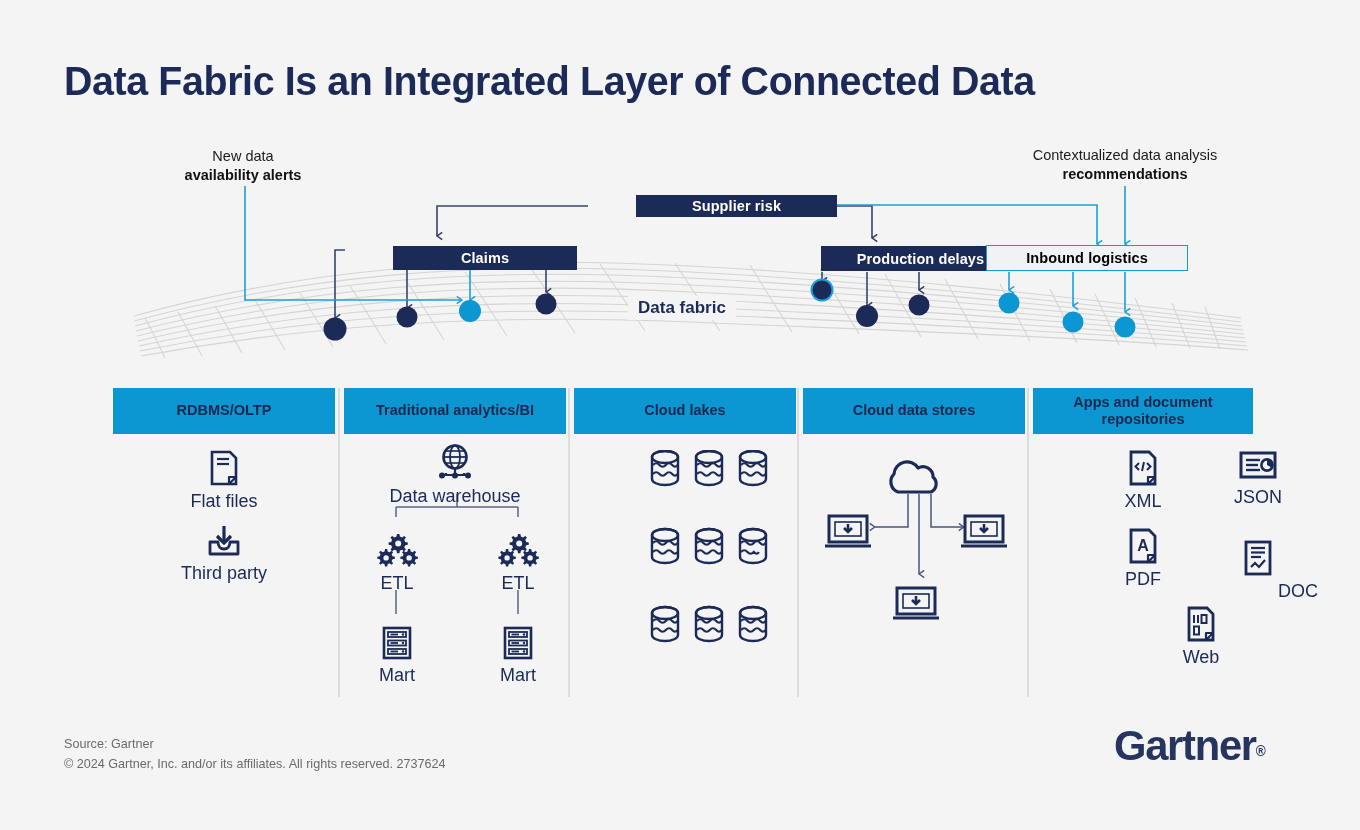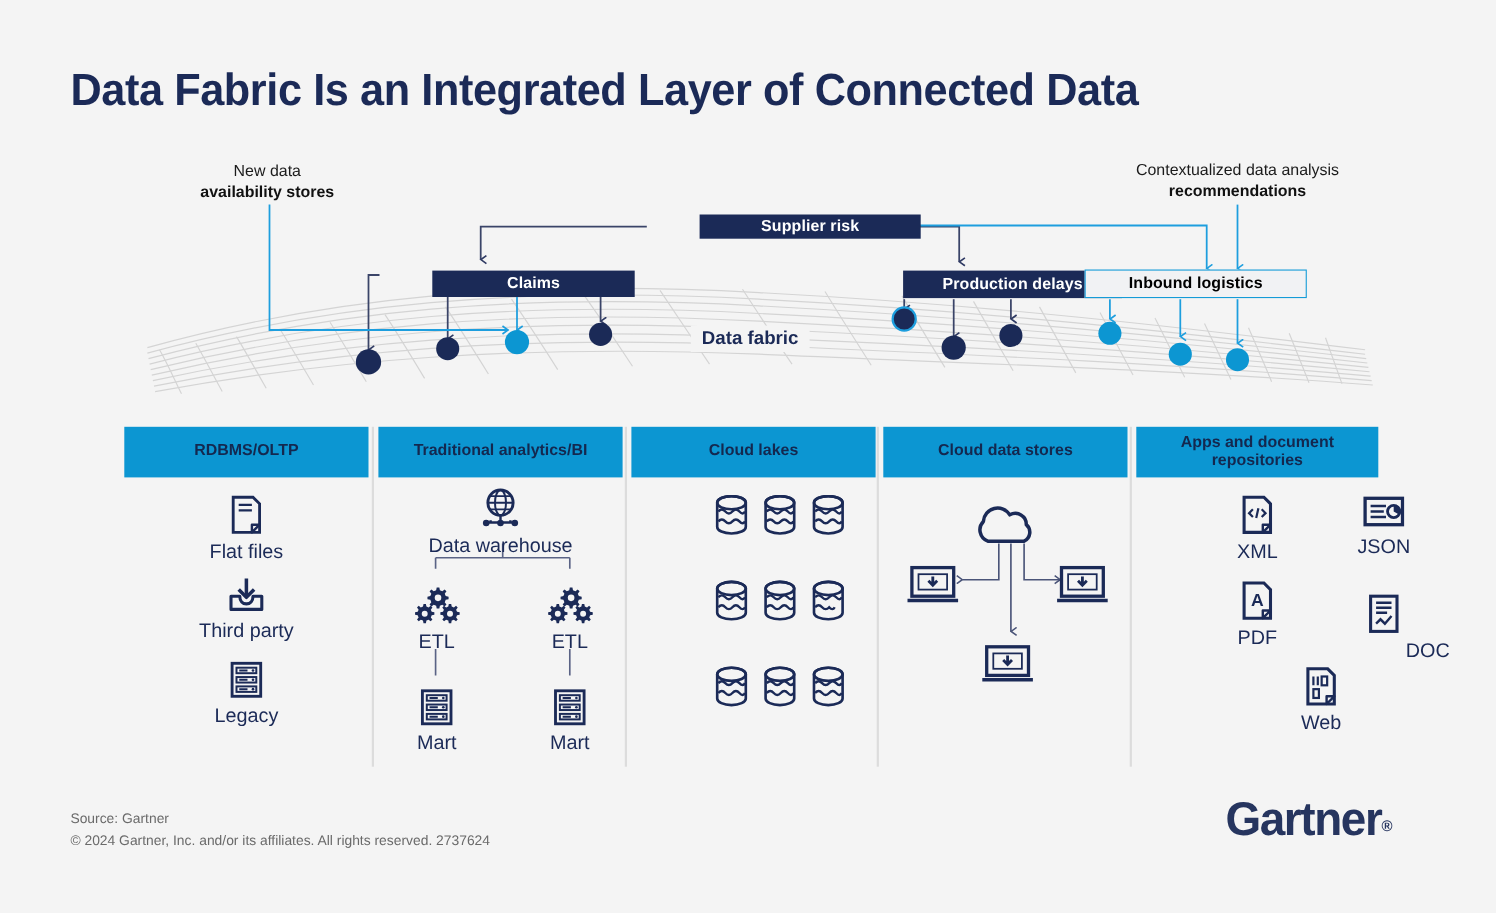--- a/index.html
+++ b/index.html
@@ -77,21 +77,21 @@
 </style>
 </head>
 <body>
 
 <div class="stage">
 
   <div class="title">Data Fabric Is an Integrated Layer of Connected Data</div>
 
   <div class="ann" style="left:143px;top:147px;width:200px;">
     <span class="l1">New data</span>
-    <span class="l2">availability stores</span>
+    <span class="l2">availability alerts</span>
   </div>
 
   <div class="ann" style="left:1000px;top:146px;width:250px;">
     <span class="l1">Contextualized data analysis</span>
     <span class="l2">recommendations</span>
   </div>
 
   <svg width="1360" height="830" style="position:absolute;left:0;top:0;">
     <defs>
       <clipPath id="meshclip">
@@ -226,35 +226,20 @@
 
       <div class="iconcell" style="left:0;top:136px;width:222px;">
         <svg width="38" height="34" viewBox="0 0 38 34">
           <path d="M19,2 V17" stroke="#1b2a57" stroke-width="3.2"></path>
           <path d="M12,12 L19,19 L26,12" fill="none" stroke="#1b2a57" stroke-width="3.2" stroke-linejoin="round"></path>
           <path d="M5,18 H13 C13,22.5 15.6,25 19,25 C22.4,25 25,22.5 25,18 H33 V30 H5 Z" fill="none" stroke="#1b2a57" stroke-width="2.8" stroke-linejoin="round"></path>
         </svg>
         <div class="cap">Third party</div>
       </div>
 
-      <div class="iconcell" style="left:0;top:213px;width:222px;">
-        <svg width="32" height="34" viewBox="0 0 32 34">
-          <rect x="3" y="2" width="26" height="30" fill="none" stroke="#1b2a57" stroke-width="2.6"></rect>
-          <rect x="7" y="6" width="18" height="5" fill="none" stroke="#1b2a57" stroke-width="1.8"></rect>
-          <rect x="7" y="14.5" width="18" height="5" fill="none" stroke="#1b2a57" stroke-width="1.8"></rect>
-          <rect x="7" y="23" width="18" height="5" fill="none" stroke="#1b2a57" stroke-width="1.8"></rect>
-          <circle cx="22" cy="8.5" r="1.2" fill="#1b2a57"></circle>
-          <circle cx="22" cy="17" r="1.2" fill="#1b2a57"></circle>
-          <circle cx="22" cy="25.5" r="1.2" fill="#1b2a57"></circle>
-          <line x1="9.5" y1="8.5" x2="17" y2="8.5" stroke="#1b2a57" stroke-width="1.8"></line>
-          <line x1="9.5" y1="17" x2="17" y2="17" stroke="#1b2a57" stroke-width="1.8"></line>
-          <line x1="9.5" y1="25.5" x2="17" y2="25.5" stroke="#1b2a57" stroke-width="1.8"></line>
-        </svg>
-        <div class="cap">Legacy</div>
-      </div>
     </div>
 
     <div class="col" style="left:231px;width:222px;">
       <div class="colhead">Traditional analytics/BI</div>
 
       <svg width="222" height="270" style="position:absolute;left:0;top:46px;">
         <g stroke="#5a6385" stroke-width="1.5" fill="none">
           <path d="M113,60 L113,73"></path>
           <path d="M52,73 L174,73"></path>
           <path d="M52,73 L52,83"></path>

